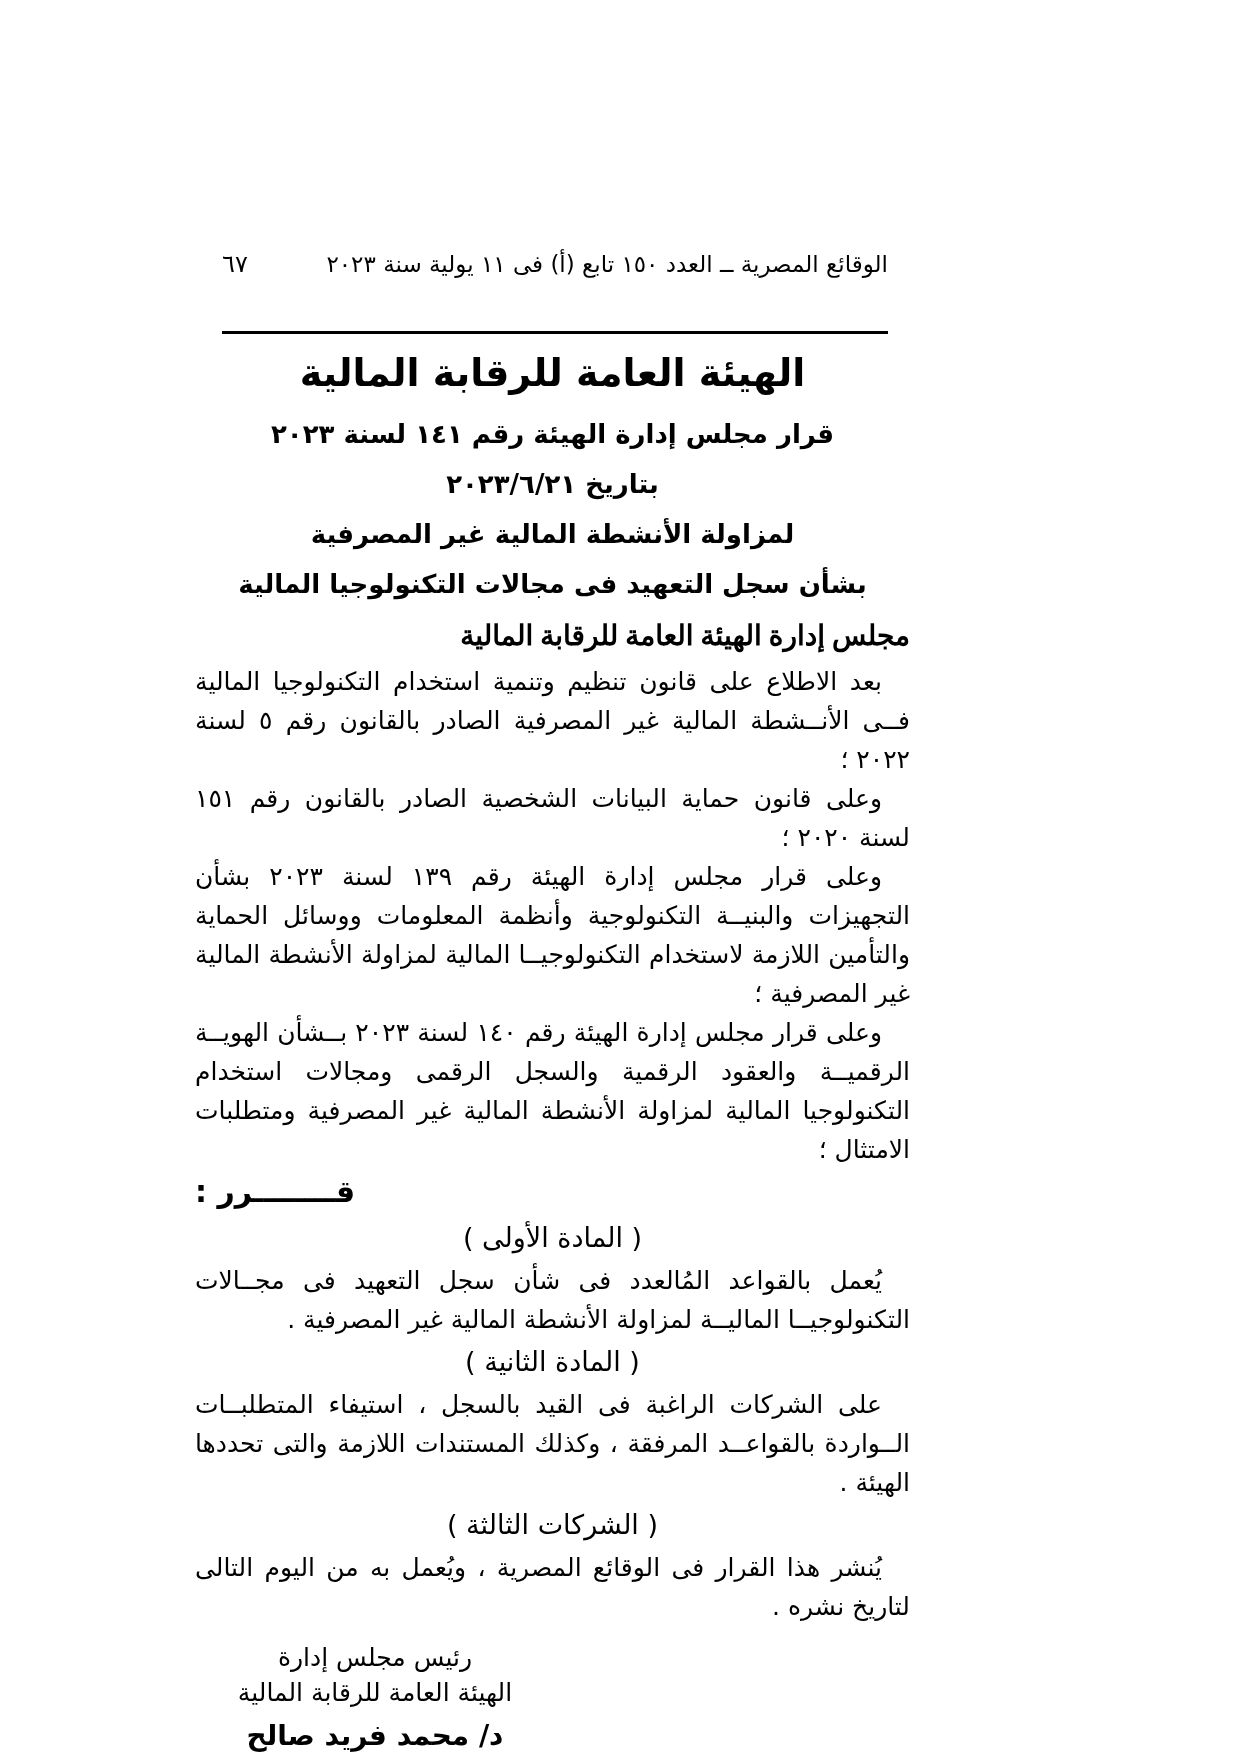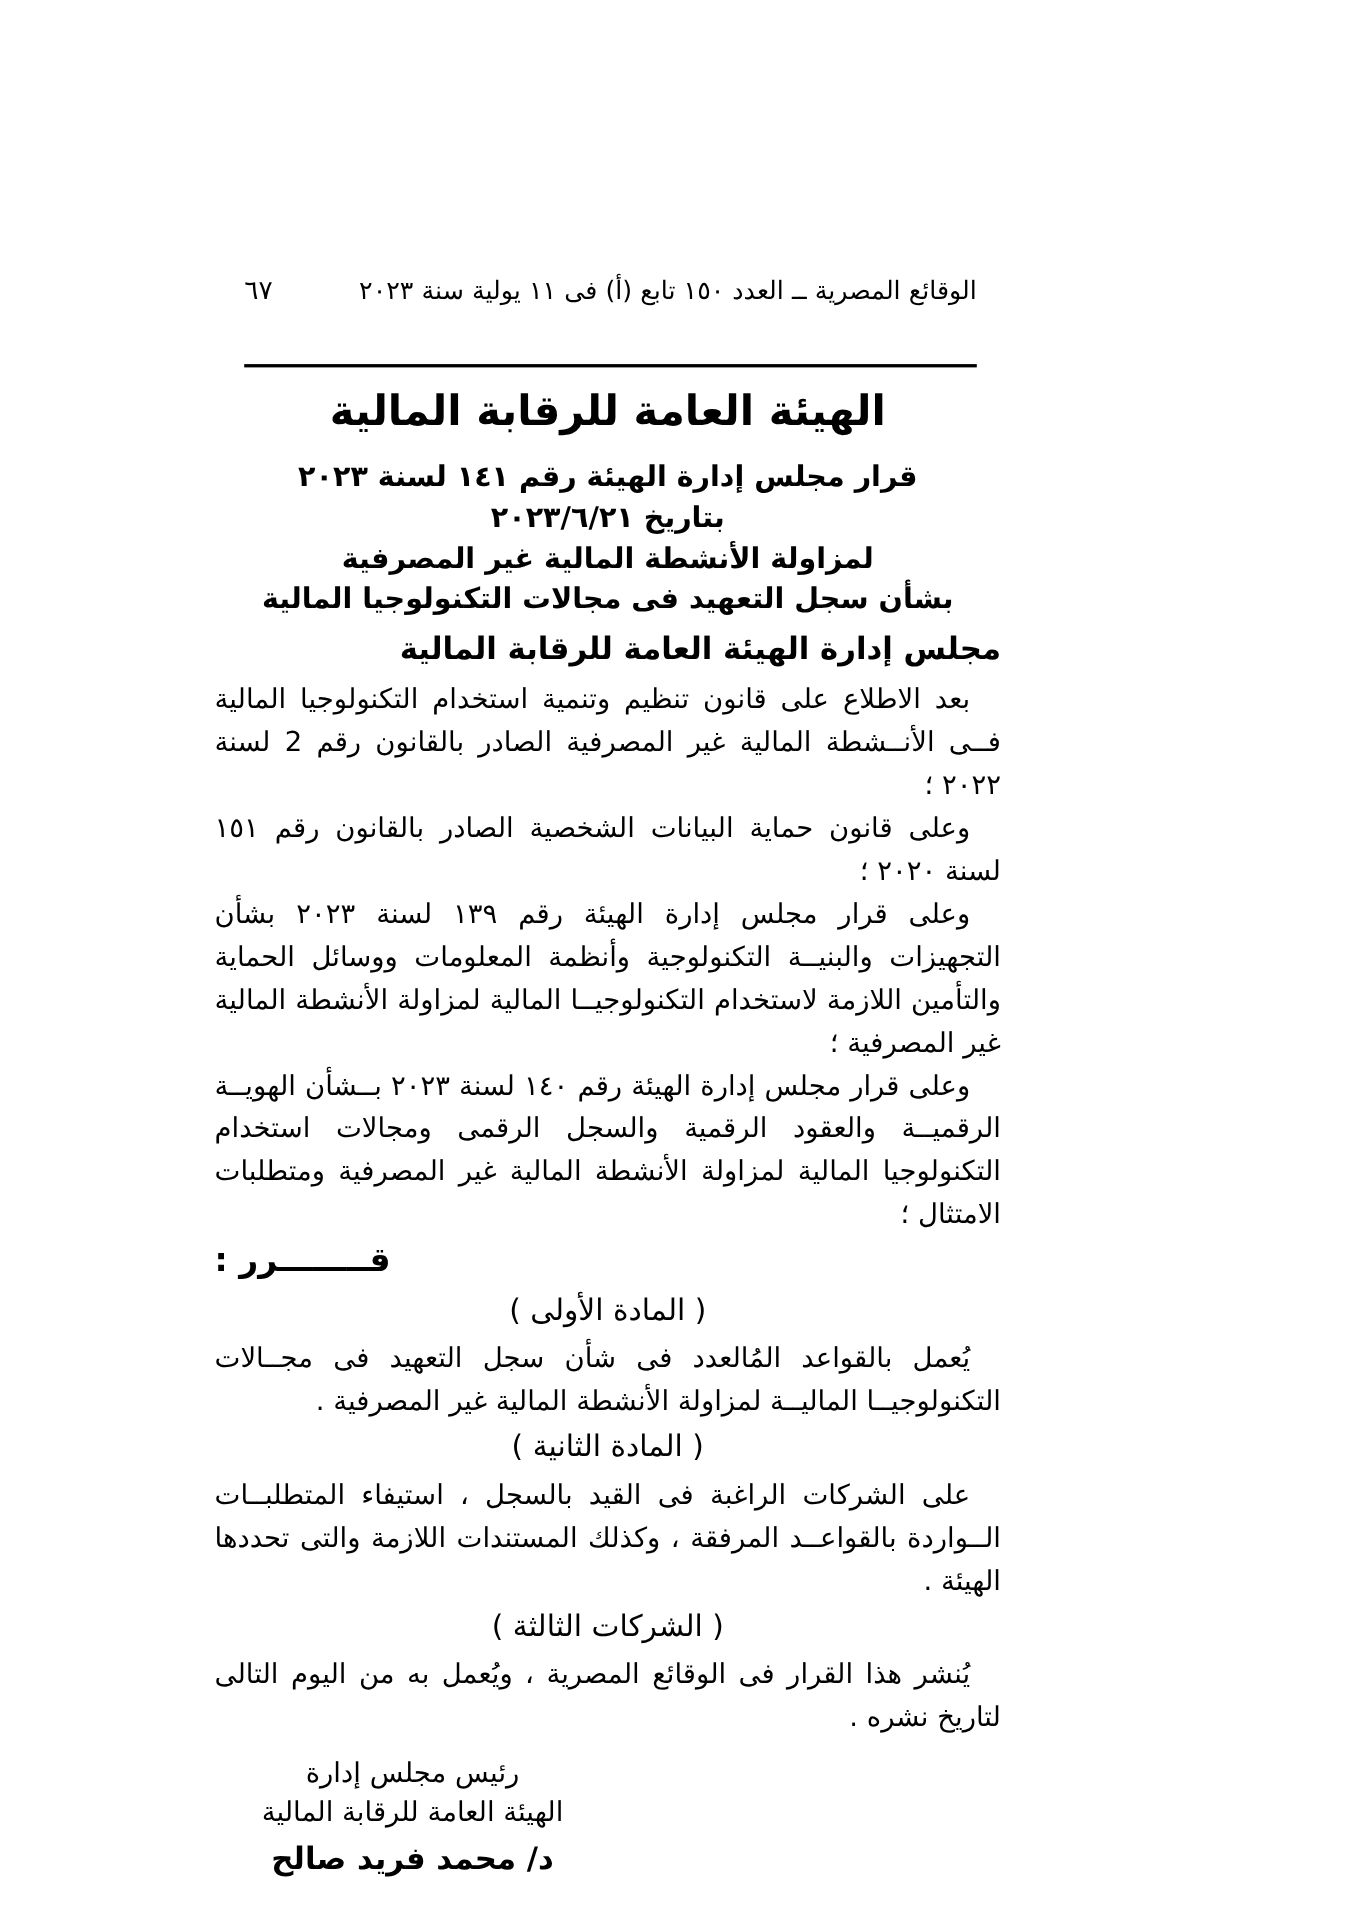--- a/index.html
+++ b/index.html
@@ -44,32 +44,33 @@
     width: 715px;
   }
   .doc-title {
     margin: 0 0 20px 0;
     font-size: 38px;
     font-weight: 900;
     text-align: center;
     line-height: 46px;
   }
   .doc-sub {
-    margin: 0;
+    margin: 13px;
     font-size: 26px;
     font-weight: 700;
     text-align: center;
     line-height: 37px;
   }
   .board-heading {
     margin: 6px 0 0 0;
     font-size: 28px;
     font-weight: 900;
     text-align: right;
     line-height: 40px;
+    font-family: Liberation Serif, serif;
   }
   .preamble-block { margin-top: 6px; }
   .body-par {
     margin: 0;
     font-size: 25px;
     line-height: 39px;
     text-align: justify;
     text-indent: 28px;
   }
   .decree-word {
@@ -116,21 +117,21 @@
     <h1 class="doc-title">الهيئة العامة للرقابة المالية</h1>
 
     <div class="doc-sub">قرار مجلس إدارة الهيئة رقم ١٤١ لسنة ٢٠٢٣</div>
     <div class="doc-sub">بتاريخ ٢٠٢٣/٦/٢١</div>
     <div class="doc-sub">لمزاولة الأنشطة المالية غير المصرفية</div>
     <div class="doc-sub">بشأن سجل التعهيد فى مجالات التكنولوجيا المالية</div>
 
     <h2 class="board-heading">مجلس إدارة الهيئة العامة للرقابة المالية</h2>
 
     <div class="preamble-block">
-      <p class="body-par">بعد الاطلاع على قانون تنظيم وتنمية استخدام التكنولوجيا المالية فــى الأنــشطة المالية غير المصرفية الصادر بالقانون رقم 2 لسنة ٢٠٢٢ ؛</p>
+      <p class="body-par">بعد الاطلاع على قانون تنظيم وتنمية استخدام التكنولوجيا المالية فــى الأنــشطة المالية غير المصرفية الصادر بالقانون رقم ٥ لسنة ٢٠٢٢ ؛</p>
       <p class="body-par">وعلى قانون حماية البيانات الشخصية الصادر بالقانون رقم ١٥١ لسنة ٢٠٢٠ ؛</p>
       <p class="body-par">وعلى قرار مجلس إدارة الهيئة رقم ١٣٩ لسنة ٢٠٢٣ بشأن التجهيزات والبنيــة التكنولوجية وأنظمة المعلومات ووسائل الحماية والتأمين اللازمة لاستخدام التكنولوجيــا المالية لمزاولة الأنشطة المالية غير المصرفية ؛</p>
       <p class="body-par">وعلى قرار مجلس إدارة الهيئة رقم ١٤٠ لسنة ٢٠٢٣ بــشأن الهويــة الرقميــة والعقود الرقمية والسجل الرقمى ومجالات استخدام التكنولوجيا المالية لمزاولة الأنشطة المالية غير المصرفية ومتطلبات الامتثال ؛</p>
     </div>
 
     <div class="decree-word">قــــــــرر :</div>
 
     <h3 class="article-heading">( المادة الأولى )</h3>
     <p class="body-par">يُعمل بالقواعد المُالعدد فى شأن سجل التعهيد فى مجــالات التكنولوجيــا الماليــة لمزاولة الأنشطة المالية غير المصرفية .</p>
 

